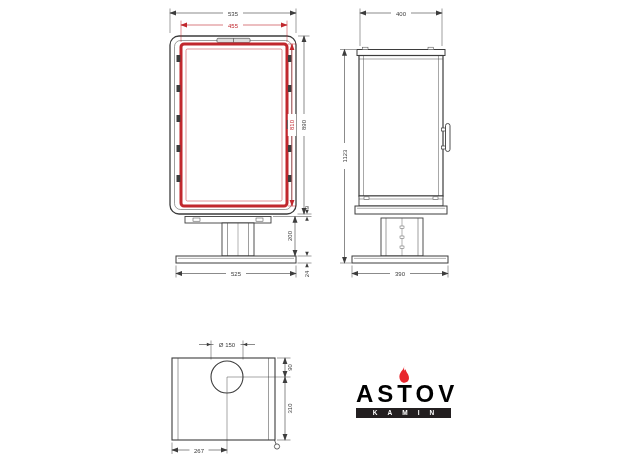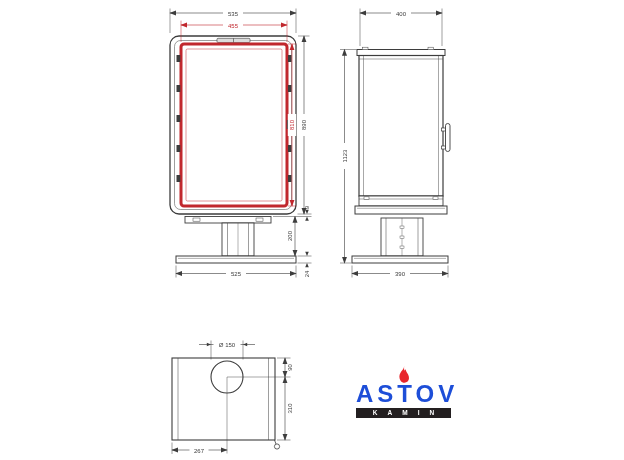--- a/index.html
+++ b/index.html
@@ -4,21 +4,21 @@
 <style>
   html,body{margin:0;padding:0;background:#fff;}
   .canvas{position:relative;width:624px;height:460px;background:#ffffff;overflow:hidden;
           font-family:"Liberation Sans",sans-serif;}
   svg text{font-family:"Liberation Sans",sans-serif;}
   .dim{font-size:6px;fill:#3d3d3d;}
   .dim.red{fill:#c1272d;}
   .logo{position:absolute;left:356px;top:366px;width:95px;text-align:center;}
   .flame{position:absolute;left:40px;top:0;width:15px;height:18px;}
   .brand{margin-top:15px;font-weight:bold;font-size:24px;letter-spacing:4px;margin-right:-4px;
-         color:#1d4ed8;line-height:26px;white-space:nowrap;}
+         color:#000000;line-height:26px;white-space:nowrap;}
   .brand-bar{margin-top:1px;background:#231f20;height:10px;display:flex;align-items:center;justify-content:center;}
   .brand-bar span{font-weight:bold;font-size:6.5px;color:#ffffff;letter-spacing:10px;margin-right:-10px;line-height:10px;}
 </style>
 </head>
 <body>
 
 <div class="canvas">
 
 <svg width="624" height="460" viewBox="0 0 624 460">
   <defs>

